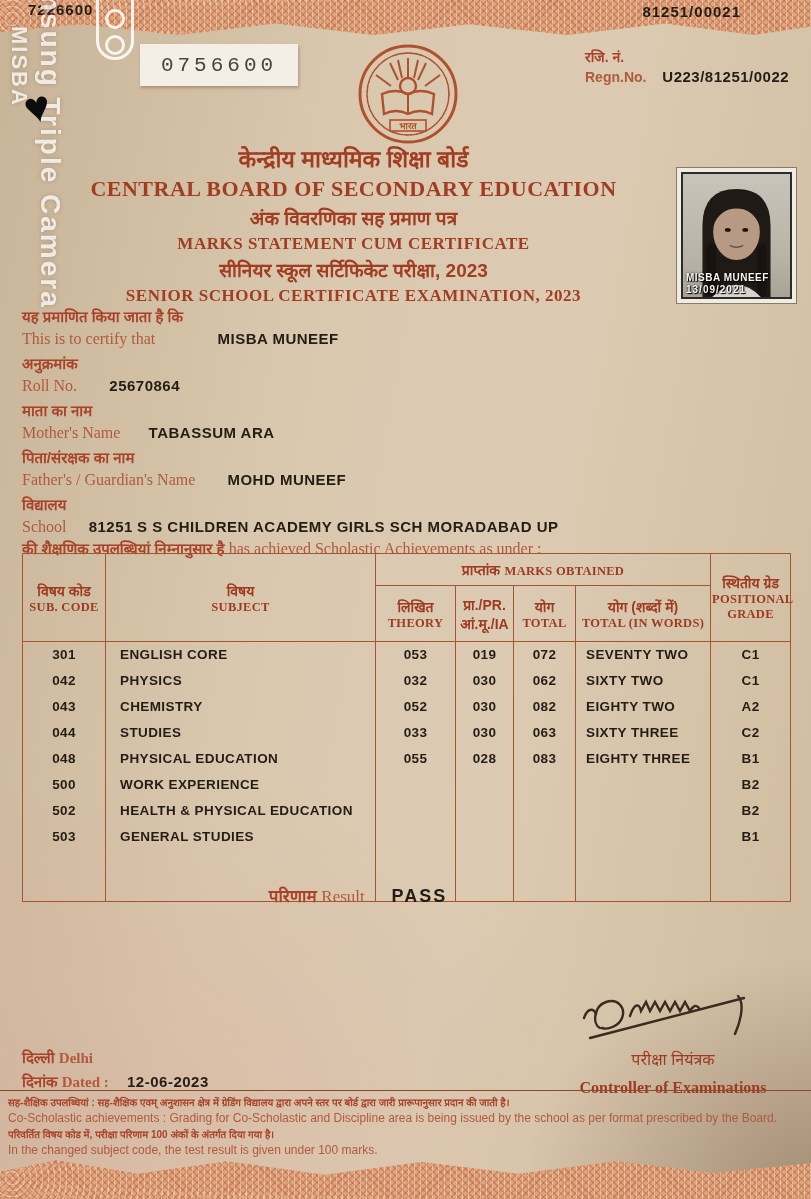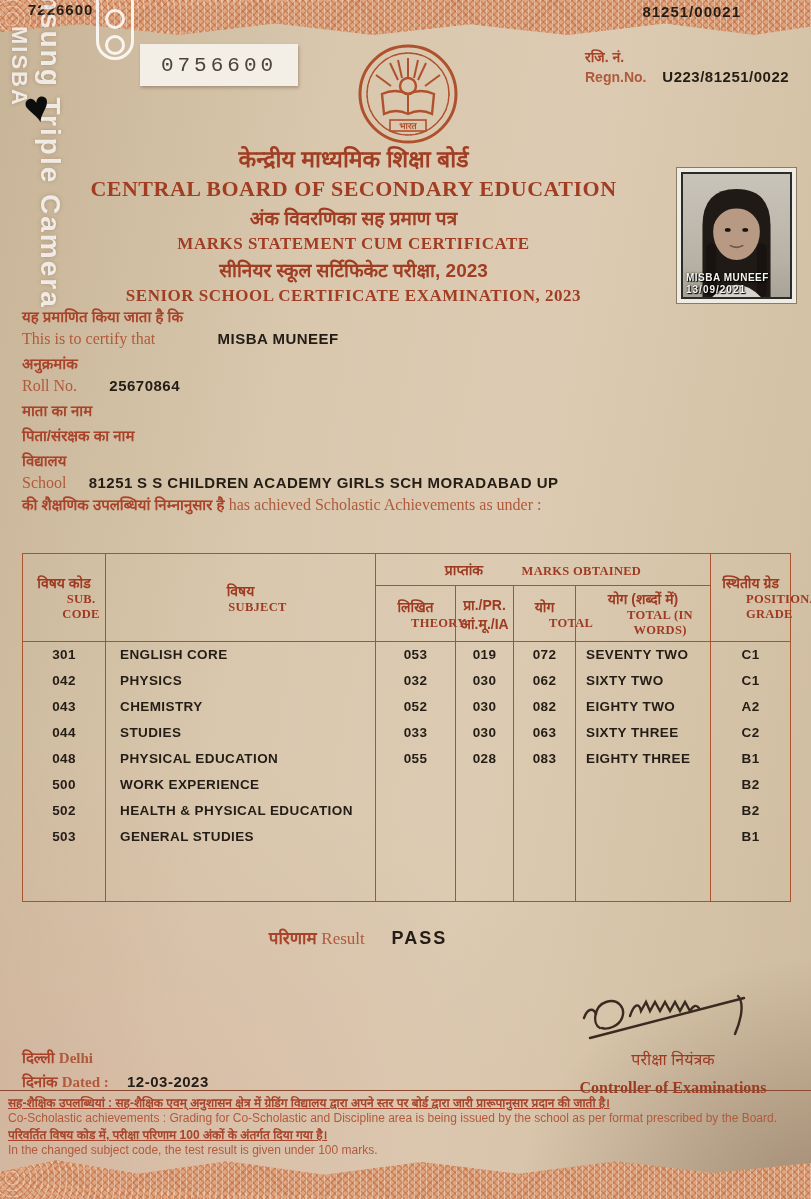--- a/index.html
+++ b/index.html
@@ -76,48 +76,48 @@
   .fl .lbl { color:#b05a3c; font-family:"Liberation Serif", serif; font-size:16px; }
   .fl .val { color:#241d16; font-weight:bold; letter-spacing:0.5px; }
   .gap { height:3px; }
 
   
   .marks { position:absolute; left:22px; top:553px; width:768px; }
   table { width:100%; border-collapse:collapse; table-layout:fixed; }
   th, td { border:1px solid #a9542f; }
   thead th { color:#9e3a22; font-weight:bold; text-align:center; vertical-align:middle; padding:2px 1px; }
   thead .hi { font-size:14px; font-weight:bold; }
-  thead .en { font-size:12.5px; font-family:"Liberation Serif", serif; font-weight:bold; letter-spacing:0.3px;margin-left:34px; }
+  thead .en { font-size:12.5px; font-family:"Liberation Serif", serif; font-weight:bold; letter-spacing:0.3px; }
   tbody td { border-top:none; border-bottom:none; color:#241d16; font-weight:bold; font-size:13.5px; letter-spacing:0.4px; padding:4px 4px; height:26px; vertical-align:middle; }
   tbody td.c { text-align:center; }
   tbody td.subj { padding-left:14px; }
   tbody td.words { padding-left:10px; }
   tfoot td { border-top:none; height:52px; }
 
   
-  .result { position:absolute; left:0; top:926px; width:688px; text-align:center; font-size:17px;padding-left:28px; }
+  .result { position:absolute; left:0; top:884px; width:688px; text-align:center; font-size:17px;padding-left:28px; }
   .result .hi { color:#a8432a; font-weight:bold; }
   .result .lbl { color:#b05a3c; font-family:"Liberation Serif", serif; }
   .result .val { color:#241d16; font-weight:bold; letter-spacing:2px; margin-left:22px; font-size:18px; }
 
   
   .issue { position:absolute; left:22px; top:1046px; font-size:15px; line-height:23px; }
   .issue .hi { color:#a8432a; font-weight:bold; }
   .issue .lbl { color:#b05a3c; font-family:"Liberation Serif", serif; font-weight:bold; }
   .issue .val { color:#241d16; font-weight:bold; margin-left:14px; letter-spacing:0.5px; }
 
   .sig { position:absolute; right:18px; top:988px; width:240px; text-align:center; }
   .sig svg { display:block; margin:0 auto; }
   .sig .hi { color:#9e3a22; font-weight:normal; font-size:16px; margin-top:2px; }
   .sig .en { color:#9e3a22; font-family:"Liberation Serif", serif; font-weight:bold; font-size:16px; margin-top:9px; }
 
   .rule { position:absolute; left:0; top:1090px; width:811px; border-top:1.5px solid #8a4a30; }
 
   .notes { position:absolute; left:8px; top:1096px; width:800px; line-height:14.5px; }
-  .notes .hi { color:#a8432a; font-size:12px; font-weight:bold;text-decoration:underline; }
+  .notes .hi { color:#a8432a; font-size:10px; font-weight:bold; }
   .notes .en { color:#b05a3c; font-size:12px; }
   .notes div { white-space:nowrap; overflow:hidden; }
 </style>
 </head>
 <body>
 
 <div class="page">
 
   <div class="band band-top"></div>
   <div class="band band-bottom"></div>
@@ -193,22 +193,26 @@
   <div class="fields">
     <div class="fl"><span class="hi">यह प्रमाणित किया जाता है कि</span></div>
     <div class="fl"><span class="lbl">This is to certify that</span>
       <span class="val" style="margin-left:58px">MISBA MUNEEF</span></div>
     <div class="gap"></div>
     <div class="fl"><span class="hi">अनुक्रमांक</span></div>
     <div class="fl"><span class="lbl">Roll No.</span>
       <span class="val" style="margin-left:28px">25670864</span></div>
     <div class="gap"></div>
     <div class="fl"><span class="hi">माता का नाम</span></div>
+    <div class="fl"><span class="lbl">Mother's Name</span>
+      <span class="val" style="margin-left:24px">TABASSUM ARA</span></div>
     <div class="gap"></div>
     <div class="fl"><span class="hi">पिता/संरक्षक का नाम</span></div>
+    <div class="fl"><span class="lbl">Father's / Guardian's Name</span>
+      <span class="val" style="margin-left:28px">MOHD MUNEEF</span></div>
     <div class="gap"></div>
     <div class="fl"><span class="hi">विद्यालय</span></div>
     <div class="fl"><span class="lbl">School</span>
       <span class="val" style="margin-left:18px">81251</span>
       <span class="val" style="">S S CHILDREN ACADEMY GIRLS SCH MORADABAD UP</span></div>
     <div class="fl"><span class="hi">की शैक्षणिक उपलब्धियां निम्नानुसार है</span>
       <span class="lbl">has achieved Scholastic Achievements as under :</span></div>
   </div>
 
   <div class="marks">
@@ -376,21 +380,21 @@
   </div>
 
   <div class="issue">
     <div>
       <span class="hi">दिल्ली</span>
       <span class="lbl">Delhi</span>
     </div>
     <div>
       <span class="hi">दिनांक</span>
       <span class="lbl">Dated :</span>
-      <span class="val">12-03-2023</span>
+      <span class="val">12-06-2023</span>
     </div>
   </div>
 
   <div class="rule"></div>
 
   <div class="notes">
     <div class="hi">सह-शैक्षिक उपलब्धियां : सह-शैक्षिक एवम् अनुशासन क्षेत्र में ग्रेडिंग विद्यालय द्वारा अपने स्तर पर बोर्ड द्वारा जारी प्रारूपानुसार प्रदान की जाती है।</div>
     <div class="en">Co-Scholastic achievements : Grading for Co-Scholastic and Discipline area is being issued by the school as per format prescribed by the Board.</div>
     <div class="hi" style="margin-top:3px">परिवर्तित विषय कोड में, परीक्षा परिणाम 100 अंकों के अंतर्गत दिया गया है।</div>
     <div class="en">In the changed subject code, the test result is given under 100 marks.</div>

